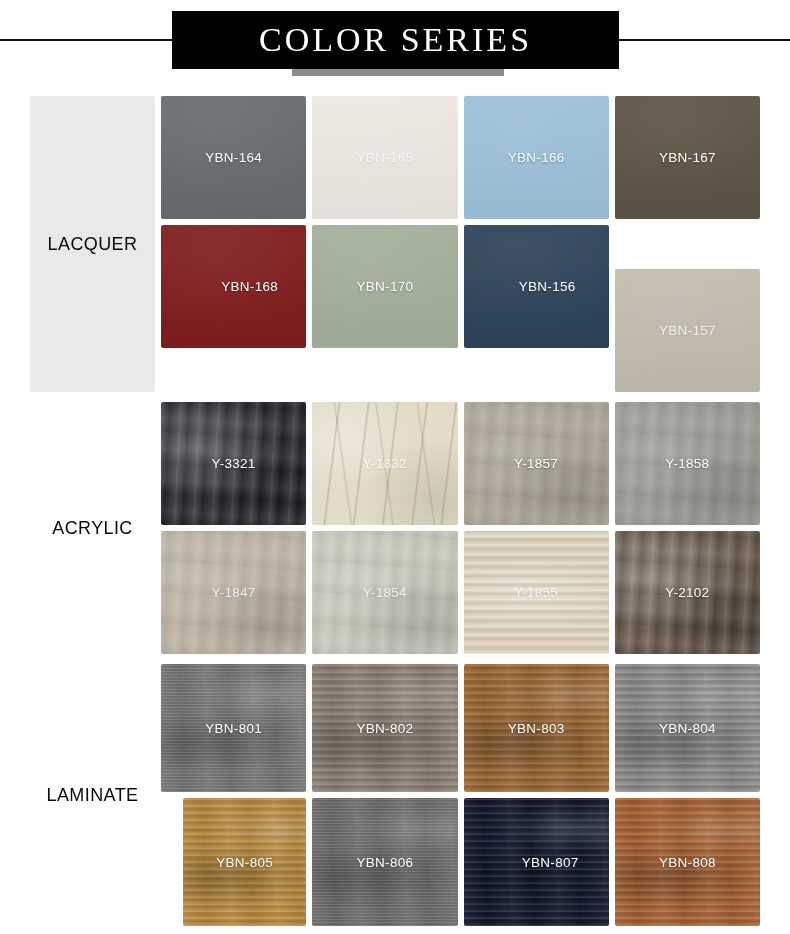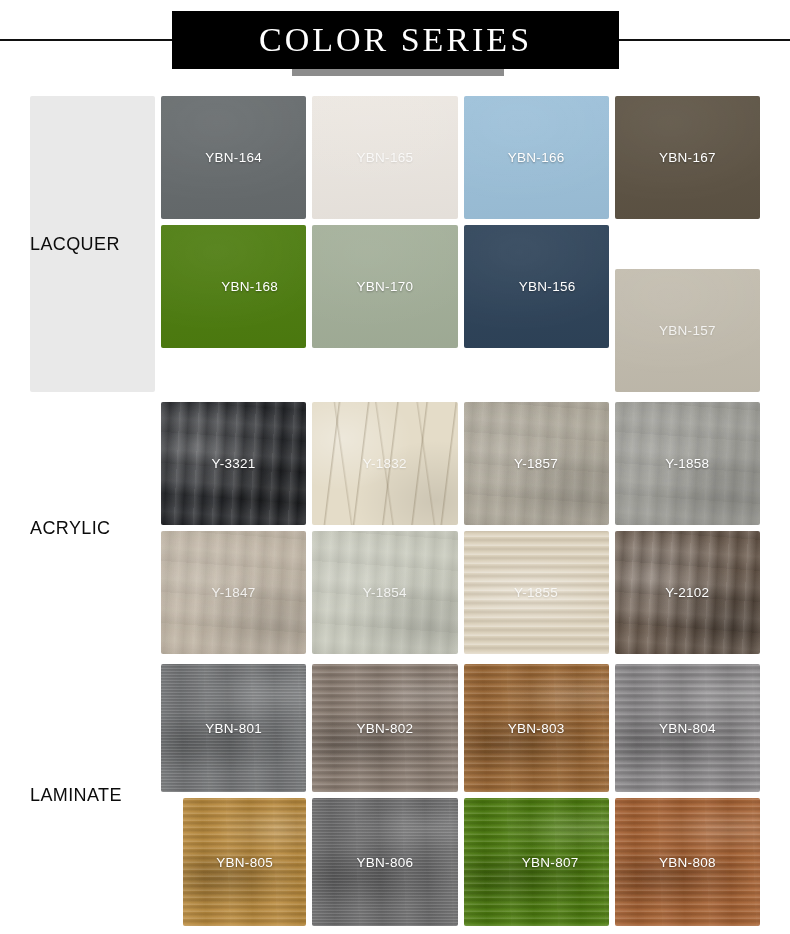--- a/index.html
+++ b/index.html
@@ -63,21 +63,21 @@
     display: flex;
     gap: 6px;
     margin-bottom: 10px;
   }
 
   .cat-panel {
     width: 125px;
     flex: none;
     display: flex;
     align-items: center;
-    justify-content: flex-start;
+    justify-content: center;
     border-radius: 2px;
   }
   .cat-panel.tint {
     background: #e9e9e9;
   }
   .cat-panel.plain {
     background: #ffffff;
   }
   .cat-label {
     font-size: 18px;
@@ -149,21 +149,21 @@
           <span class="swatch-label faint">YBN-165</span>
         </div>
         <div class="swatch" style="background: rgb(156, 192, 217);">
           <div class="swatch-tex" style="background-image: radial-gradient(120% 90% at 38% 22%, rgba(255, 255, 255, 0.055), rgba(0, 0, 0, 0) 72%), linear-gradient(177deg, rgba(255, 255, 255, 0.03), rgba(0, 0, 0, 0.035));"></div>
           <span class="swatch-label">YBN-166</span>
         </div>
         <div class="swatch" style="background: rgb(93, 83, 68);">
           <div class="swatch-tex" style="background-image: radial-gradient(120% 90% at 38% 22%, rgba(255, 255, 255, 0.055), rgba(0, 0, 0, 0) 72%), linear-gradient(177deg, rgba(255, 255, 255, 0.03), rgba(0, 0, 0, 0.035));"></div>
           <span class="swatch-label">YBN-167</span>
         </div>
-        <div class="swatch" style="background: #4d7c0f; padding-left: 32px;">
+        <div class="swatch" style="background: #7f1d1d; padding-left: 32px;">
           <div class="swatch-tex" style="background-image: radial-gradient(120% 90% at 38% 22%, rgba(255, 255, 255, 0.055), rgba(0, 0, 0, 0) 72%), linear-gradient(177deg, rgba(255, 255, 255, 0.03), rgba(0, 0, 0, 0.035));"></div>
           <span class="swatch-label">YBN-168</span>
         </div>
         <div class="swatch" style="background: rgb(163, 175, 153);">
           <div class="swatch-tex" style="background-image: radial-gradient(120% 90% at 38% 22%, rgba(255, 255, 255, 0.055), rgba(0, 0, 0, 0) 72%), linear-gradient(177deg, rgba(255, 255, 255, 0.03), rgba(0, 0, 0, 0.035));"></div>
           <span class="swatch-label">YBN-170</span>
         </div>
         <div class="swatch" style="background: rgb(46, 67, 89); padding-left: 22px;">
           <div class="swatch-tex" style="background-image: radial-gradient(120% 90% at 38% 22%, rgba(255, 255, 255, 0.055), rgba(0, 0, 0, 0) 72%), linear-gradient(177deg, rgba(255, 255, 255, 0.03), rgba(0, 0, 0, 0.035));"></div>
           <span class="swatch-label">YBN-156</span>
@@ -235,21 +235,21 @@
           <span class="swatch-label">YBN-804</span>
         </div>
         <div class="swatch" style="background: rgb(187, 140, 63); margin-left: 22px;">
           <div class="swatch-tex" style="background-image: repeating-linear-gradient(0deg, rgba(255, 255, 255, 0.16) 0px, rgba(255, 255, 255, 0.02) 2.45px, rgba(0, 0, 0, 0.13) 4.9px, rgba(0, 0, 0, 0.02) 7px), repeating-linear-gradient(88deg, rgba(255, 255, 255, 0.07) 0px, rgba(0, 0, 0, 0.06) 23px, rgba(255, 255, 255, 0.05) 47px), radial-gradient(120% 40% at 30% 62%, rgba(0, 0, 0, 0.22), rgba(0, 0, 0, 0) 62%), radial-gradient(90% 30% at 78% 24%, rgba(255, 255, 255, 0.16), rgba(0, 0, 0, 0) 60%);"></div>
           <span class="swatch-label">YBN-805</span>
         </div>
         <div class="swatch" style="background: rgb(111, 111, 112);">
           <div class="swatch-tex" style="background-image: repeating-linear-gradient(0deg, rgba(255, 255, 255, 0.16) 0px, rgba(255, 255, 255, 0.02) 1.05px, rgba(0, 0, 0, 0.13) 2.1px, rgba(0, 0, 0, 0.02) 3px), repeating-linear-gradient(88deg, rgba(255, 255, 255, 0.07) 0px, rgba(0, 0, 0, 0.06) 23px, rgba(255, 255, 255, 0.05) 47px), radial-gradient(120% 40% at 30% 62%, rgba(0, 0, 0, 0.22), rgba(0, 0, 0, 0) 62%), radial-gradient(90% 30% at 78% 24%, rgba(255, 255, 255, 0.16), rgba(0, 0, 0, 0) 60%);"></div>
           <span class="swatch-label">YBN-806</span>
         </div>
-        <div class="swatch" style="background: #4d7c0f; padding-left: 28px;">
+        <div class="swatch" style="background: #0f172a; padding-left: 28px;">
           <div class="swatch-tex" style="background-image: repeating-linear-gradient(0deg, rgba(255, 255, 255, 0.16) 0px, rgba(255, 255, 255, 0.02) 2.45px, rgba(0, 0, 0, 0.13) 4.9px, rgba(0, 0, 0, 0.02) 7px), repeating-linear-gradient(88deg, rgba(255, 255, 255, 0.07) 0px, rgba(0, 0, 0, 0.06) 23px, rgba(255, 255, 255, 0.05) 47px), radial-gradient(120% 40% at 30% 62%, rgba(0, 0, 0, 0.22), rgba(0, 0, 0, 0) 62%), radial-gradient(90% 30% at 78% 24%, rgba(255, 255, 255, 0.16), rgba(0, 0, 0, 0) 60%);"></div>
           <span class="swatch-label">YBN-807</span>
         </div>
         <div class="swatch" style="background: rgb(168, 99, 52);">
           <div class="swatch-tex" style="background-image: repeating-linear-gradient(0deg, rgba(255, 255, 255, 0.16) 0px, rgba(255, 255, 255, 0.02) 2.45px, rgba(0, 0, 0, 0.13) 4.9px, rgba(0, 0, 0, 0.02) 7px), repeating-linear-gradient(88deg, rgba(255, 255, 255, 0.07) 0px, rgba(0, 0, 0, 0.06) 23px, rgba(255, 255, 255, 0.05) 47px), radial-gradient(120% 40% at 30% 62%, rgba(0, 0, 0, 0.22), rgba(0, 0, 0, 0) 62%), radial-gradient(90% 30% at 78% 24%, rgba(255, 255, 255, 0.16), rgba(0, 0, 0, 0) 60%);"></div>
           <span class="swatch-label">YBN-808</span>
         </div>
       </div>
     </div>
   </div>

